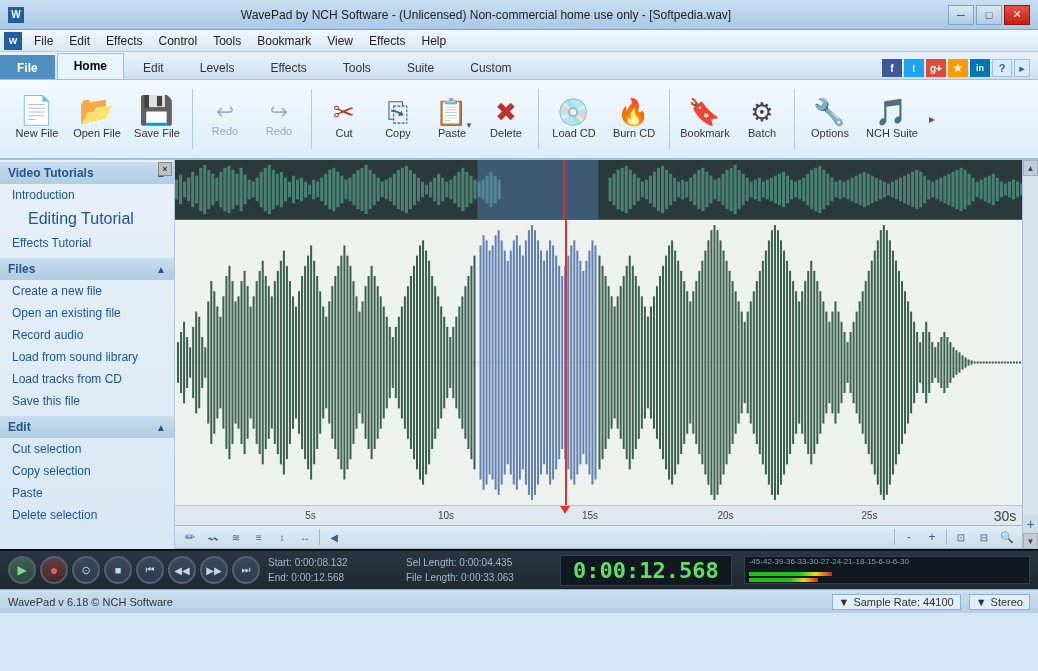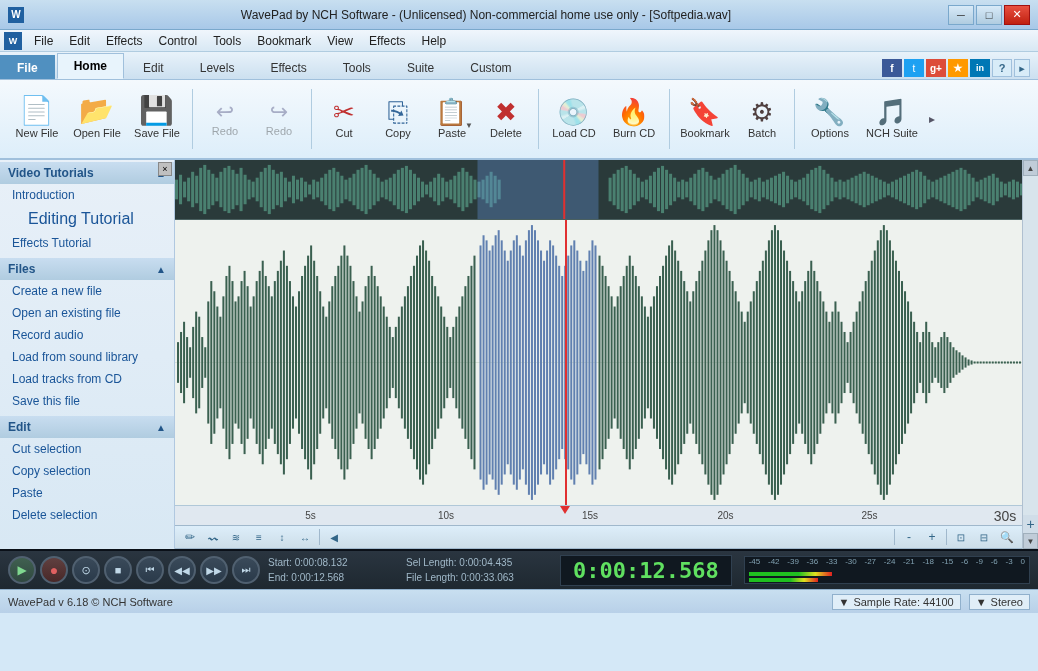--- a/index.html
+++ b/index.html
@@ -944,21 +944,21 @@
   </div>
 
   <div style="color:#a0b8c8;font-size:10px;margin-left:4px;line-height:1.5;min-width:150px;">
     <div>Sel Length: 0:00:04.435</div>
     <div>File Length: 0:00:33.063</div>
   </div>
 
   <div style="background:#101820;color:#60e060;font-size:22px;font-family:monospace;font-weight:bold;padding:2px 12px;border:1px solid #304050;min-width:140px;text-align:center;">0:00:12.568</div>
 
   <div style="flex:1;height:28px;background:#101820;border:1px solid #304050;display:flex;flex-direction:column;justify-content:center;padding:0 4px;margin-left:8px;position:relative;overflow:hidden;">
-    <div style="display:flex;width:100%;justify-content:space-between;color:#80a0b0;font-size:8px;line-height:1;margin-bottom:6px;">
+    <div style="display:flex;width:100%;color:#80a0b0;font-size:8px;line-height:1;margin-bottom:6px;">
       <span>-45</span>
       <span>-42</span>
       <span>-39</span>
       <span>-36</span>
       <span>-33</span>
       <span>-30</span>
       <span>-27</span>
       <span>-24</span>
       <span>-21</span>
       <span>-18</span>

